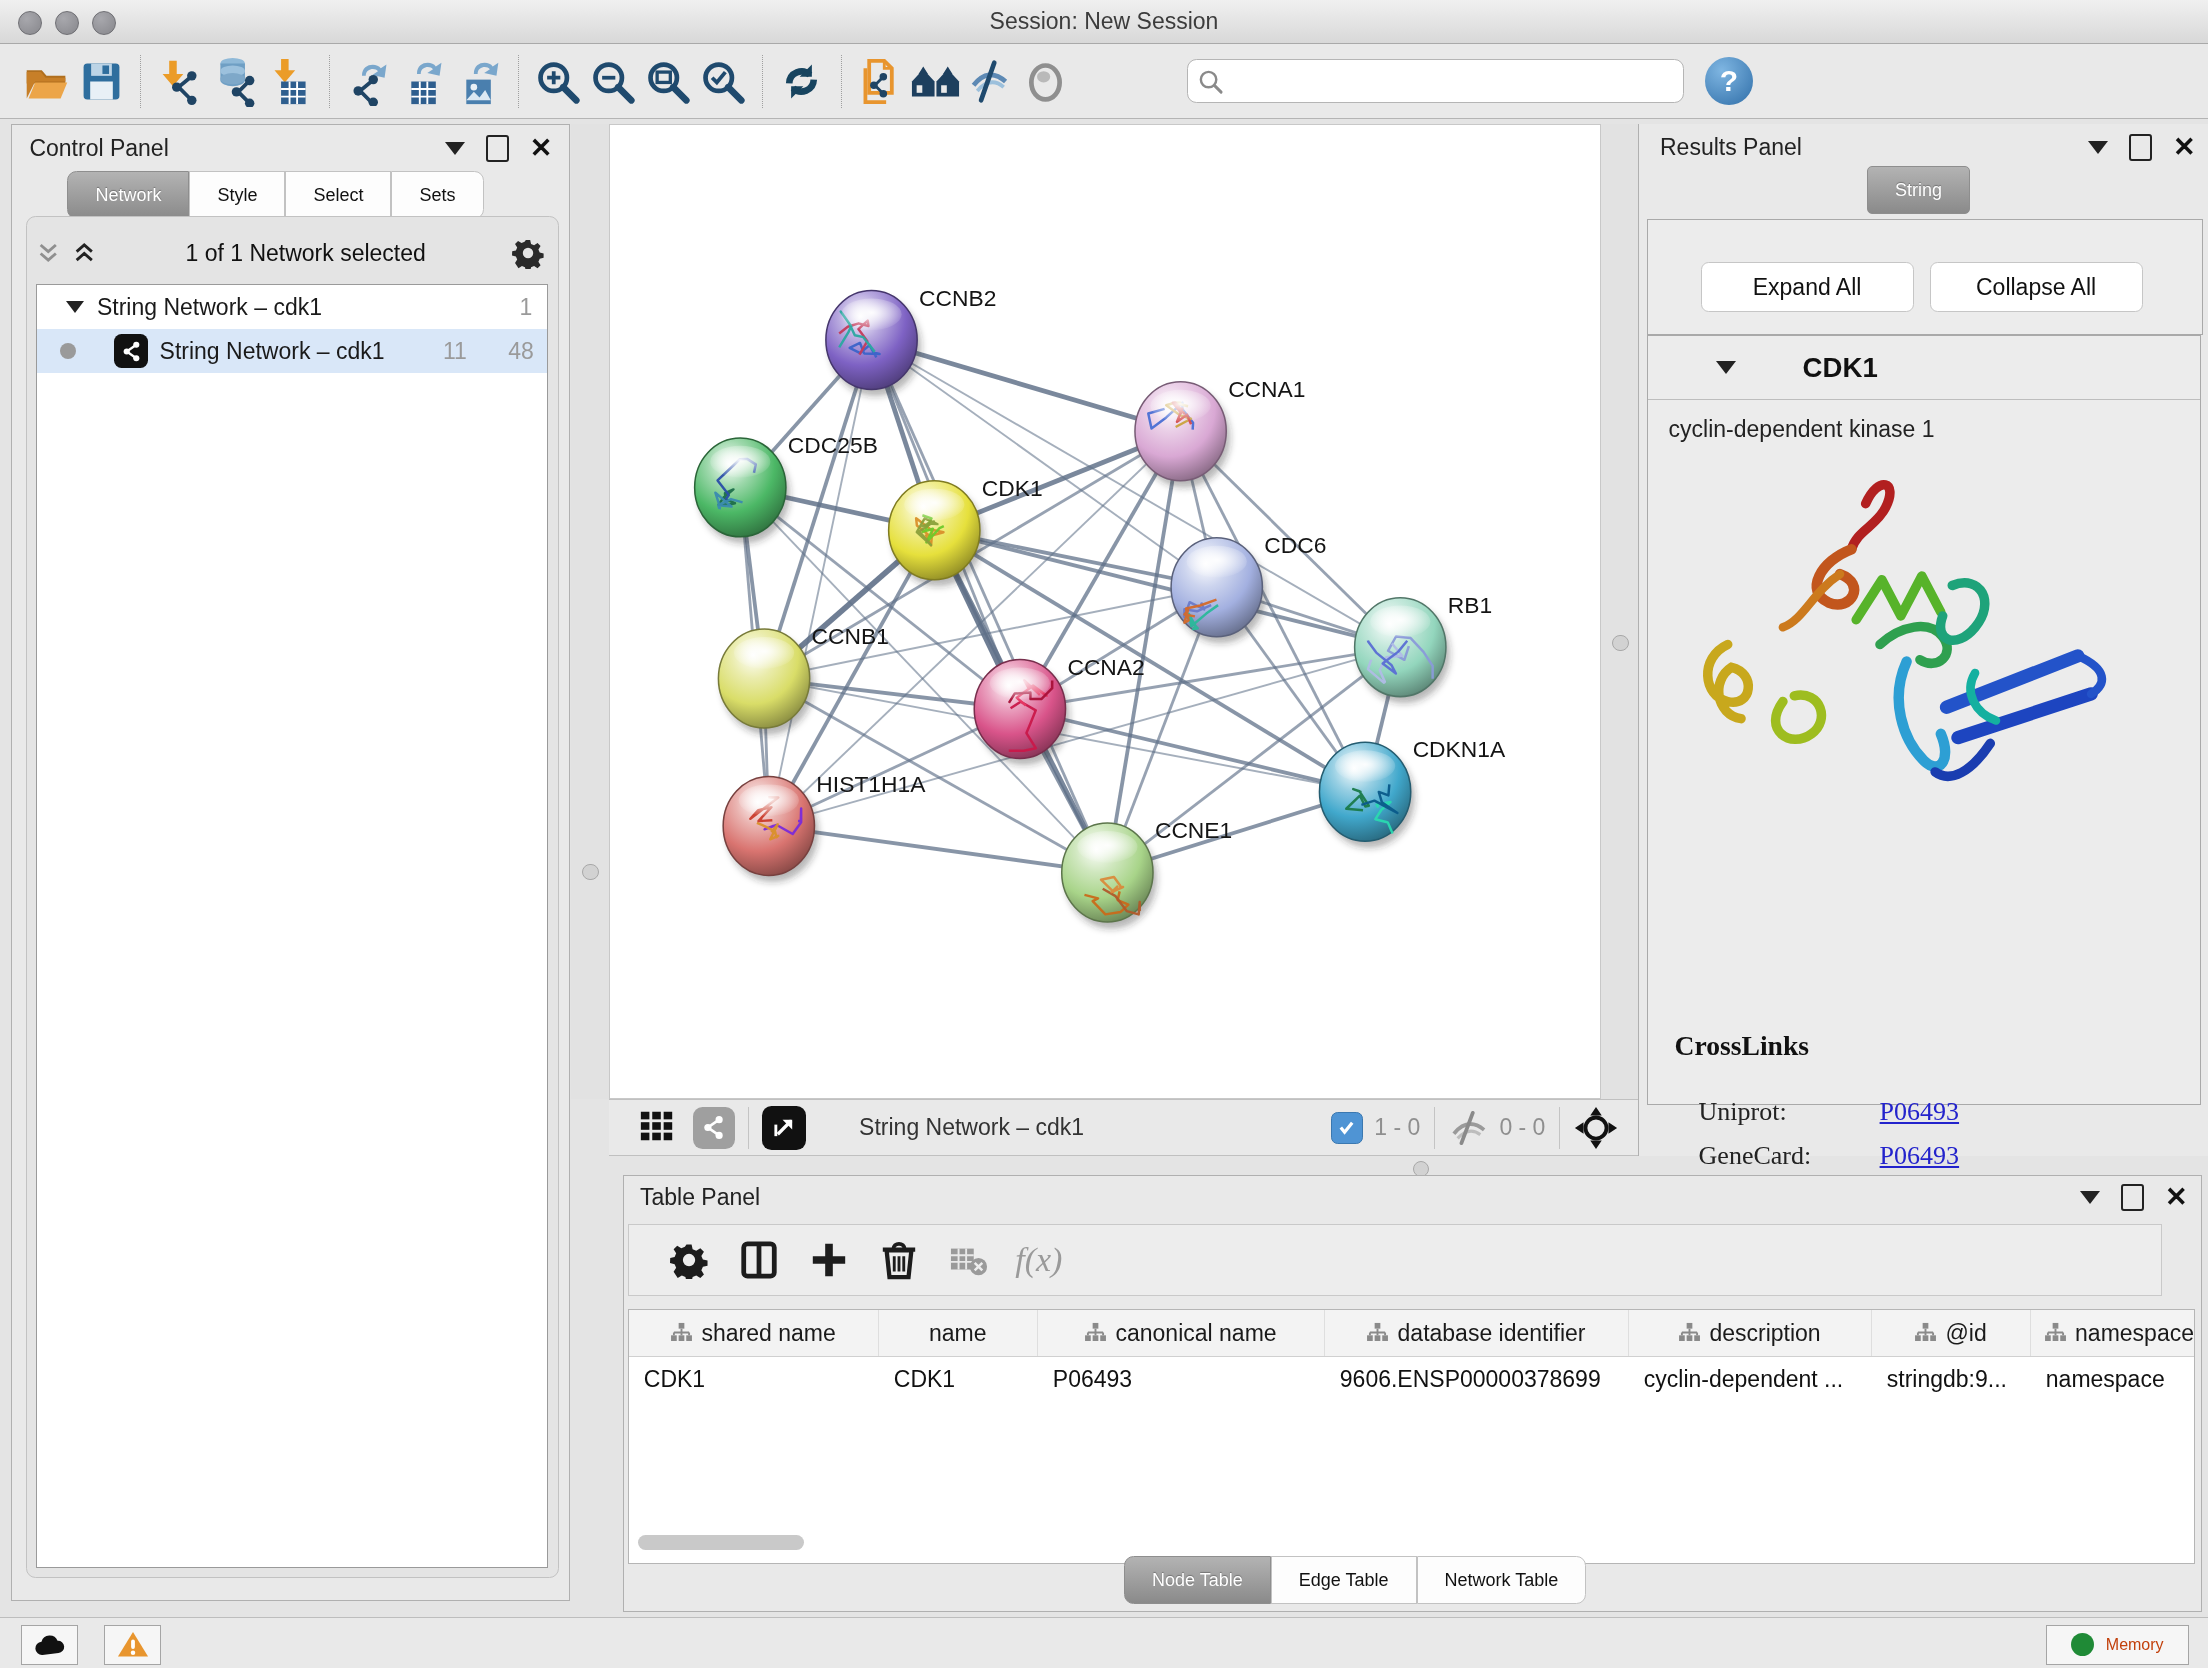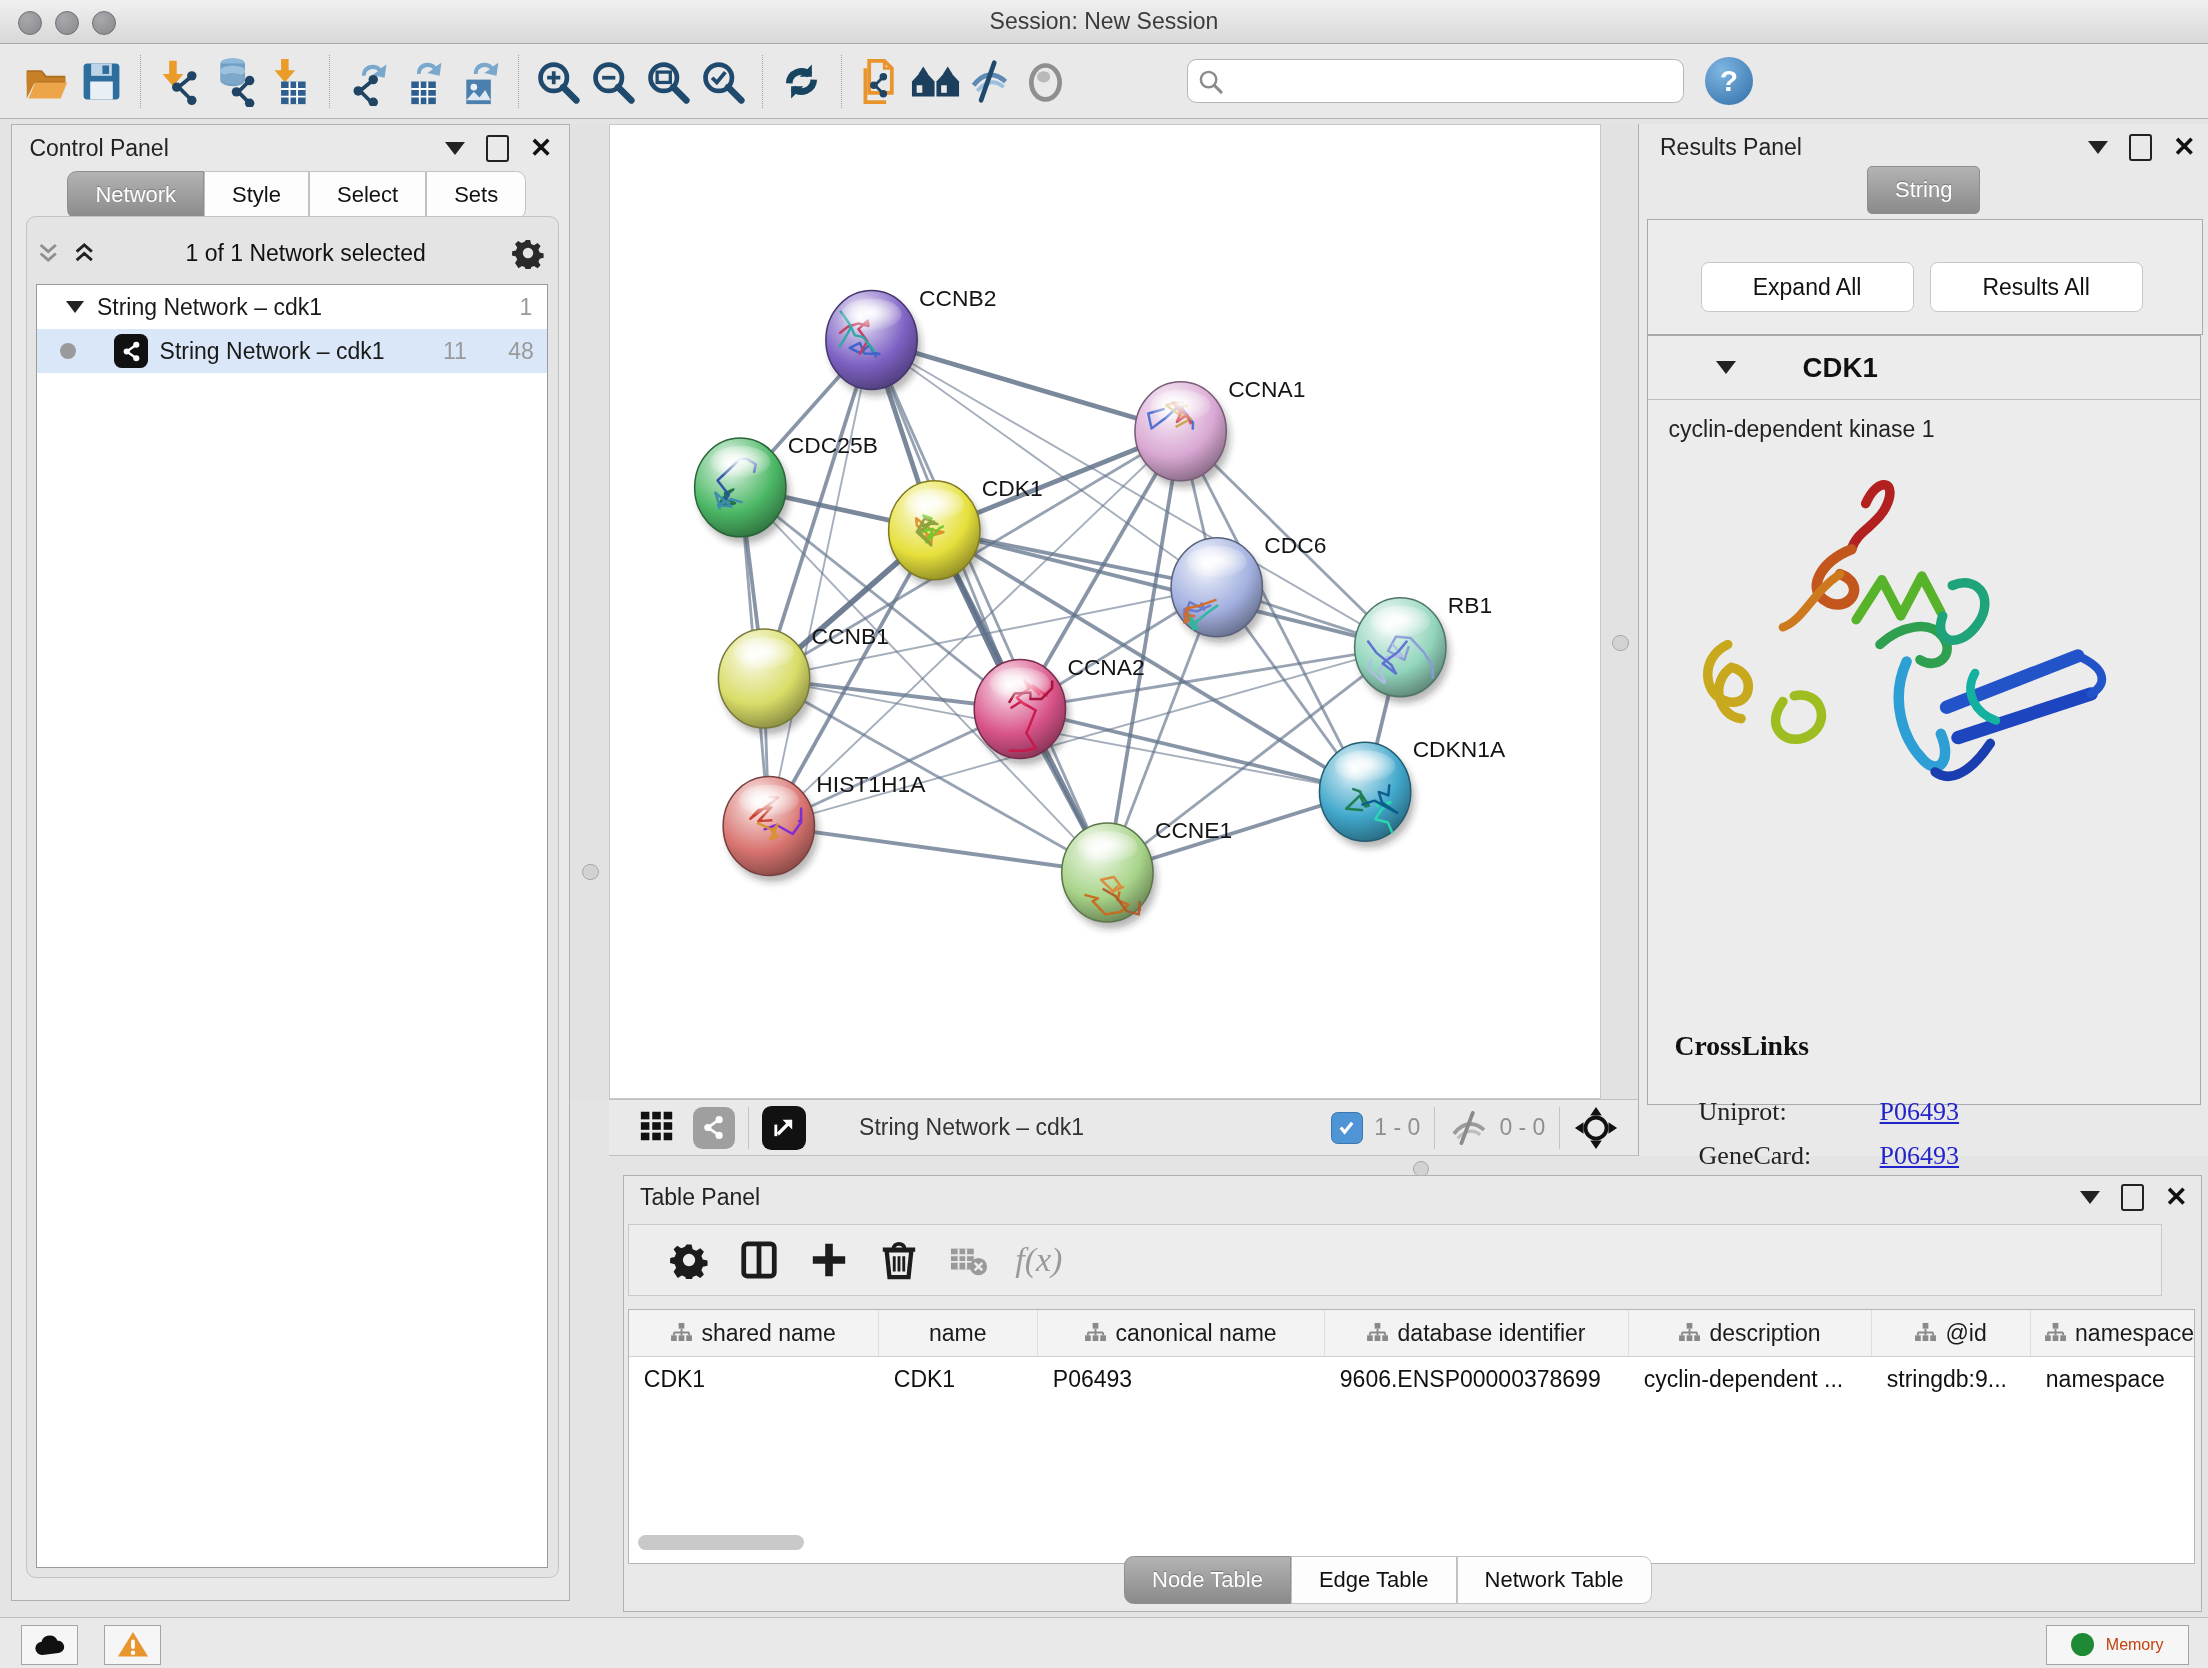--- a/index.html
+++ b/index.html
@@ -24,21 +24,21 @@
       background:radial-gradient(circle at 35% 28%,#7fb6e2,#2f6ea8);color:#fff;font-size:30px;font-weight:bold;
       display:flex;align-items:center;justify-content:center;}
   
   .panel-title{font-size:23px;color:#222;}
   .winicons{position:absolute;top:9.5px;display:flex;align-items:center;gap:21px;}
   .wi-tri{width:0;height:0;border-left:10.5px solid transparent;border-right:10.5px solid transparent;border-top:13.3px solid #222;}
   .wi-box{width:19px;height:23px;border:2.9px solid #222;border-radius:2.9px;}
   .wi-x{font-size:27px;font-weight:bold;color:#111;line-height:23px;}
   .seg{display:flex;}
   .seg .tab{height:46px;padding:0 27px;display:flex;align-items:center;justify-content:center;
-      background:#fdfdfd;border:1px solid #c2c2c2;font-size:22px;color:#111;}
+      background:#fdfdfd;border:1px solid #c2c2c2;font-size:18px;color:#111;}
   .seg .tab:first-child{border-radius:9.5px 0 0 9.5px;}
   .seg .tab:last-child{border-radius:0 9.5px 9.5px 0;}
   .seg .tab.single{border-radius:5px;}
   .seg .tab.active{background:linear-gradient(#b3b3b3,#8a8a8a);color:#fff;border-color:#8e8e8e;
       text-shadow:0 -1px 1px rgba(0,0,0,.3);}
   
   #cpanel{position:absolute;left:11.4px;top:124px;width:559px;height:1477px;background:#e9e9e9;
       border:1px solid #b0b0b0;box-sizing:border-box;}
   #cp-tabs{position:absolute;left:55px;top:46px;}
   #cp-box{position:absolute;left:13.3px;top:91px;width:531px;height:1360px;background:#e4e4e4;
@@ -622,21 +622,21 @@
     <div class="winicons" style="right:13.3px">
       <div class="wi-tri"></div>
       <div class="wi-box"></div>
       <div class="wi-x">✕</div>
     </div>
     <div id="rp-tab" class="seg">
         <div class="tab single active">String</div>
       </div>
     <div id="rp-box1">
       <div class="rbtn" style="left:53px;width:211px">Expand All</div>
-      <div class="rbtn" style="left:282px;width:211px">Results All</div>
+      <div class="rbtn" style="left:282px;width:211px">Collapse All</div>
     </div>
     <div id="rp-box2">
       <div id="gene-head">
         <div style="width:0;height:0;border-left:10.5px solid transparent;border-right:10.5px solid transparent;border-top:13.3px solid #222;margin-left:68px"></div>
         <span id="gene-sym">CDK1</span>
       </div>
       <div id="gene-desc">cyclin-dependent kinase 1</div>
       <svg width="514" height="371" viewBox="0 0 540 390" style="position:absolute;left:13.3px;top:122px">
         <g fill="none" stroke-linecap="round">
           <path d="M215 48 C228 18,250 24,236 52 C226 72,206 76,200 96" stroke="#b22020" stroke-width="10"></path>

